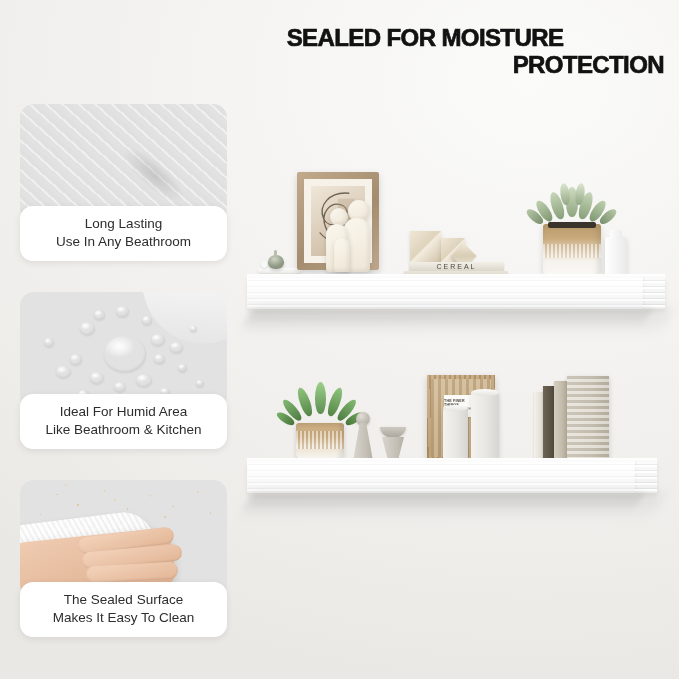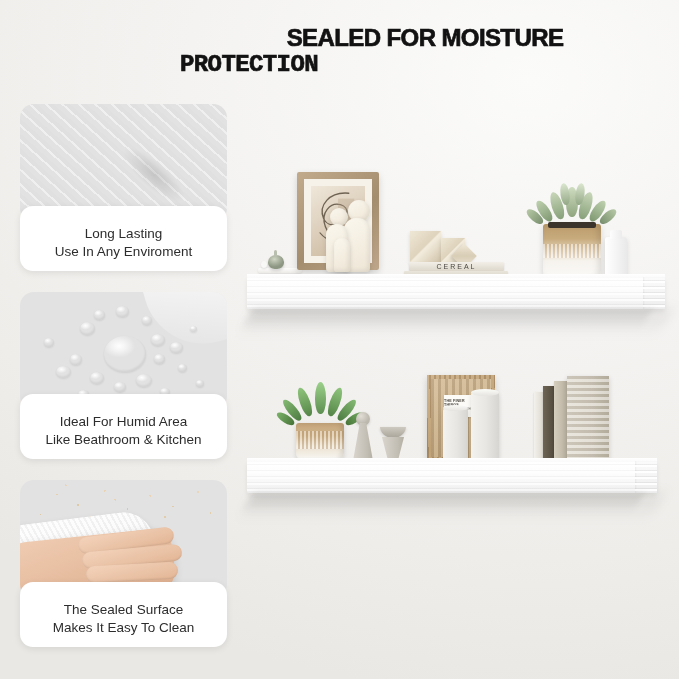--- a/index.html
+++ b/index.html
@@ -16,35 +16,35 @@
   }
   
   .headline{
     position:absolute;left:180px;top:24px;width:490px;
     text-align:center;
     font-size:24px;line-height:1.14;
     font-weight:bold;letter-spacing:-0.6px;
     color:#121212;
     -webkit-text-stroke:0.7px #121212;
   }
-  .headline .l2{display:block;text-align:left;padding-right:6px;font-family:Liberation Mono, monospace;}
+  .headline .l2{display:block;text-align:right;padding-right:6px;}
   
   .card{
     position:absolute;left:20px;width:207px;
     border-radius:14px;
   }
   .card .photo{
     position:relative;height:118px;width:100%;
     border-radius:14px;overflow:hidden;
     background:#e2e2e2;
   }
   .card .cap{
     position:relative;margin:-16px 0 11px 0;
     background:#ffffff;border-radius:13px;
-    padding:19px 6px 10px;
+    padding:9px 6px 10px;
     text-align:center;
     font-size:13.5px;line-height:1.32;
     color:#2d2d2d;
     box-shadow:0 2px 7px rgba(0,0,0,.085);
     z-index:3;
   }
   .card .cap .l{display:block;white-space:nowrap;}
   #card0{top:104px;}
   #card1{top:292px;}
   #card2{top:480px;}
@@ -241,21 +241,21 @@
   </div>
 
   <div class="card" id="card0">
     <div class="photo p-screw">
       <div class="grain"></div>
       <div class="sh"></div>
 
     </div>
     <div class="cap">
       <span class="l">Long Lasting</span>
-      <span class="l">Use In Any Enviroment</span>
+      <span class="l">Use In Any Beathroom</span>
     </div>
   </div>
 
   <div class="card" id="card2">
     <div class="photo p-hand">
       <div class="dust"></div>
       <div class="cloth"></div>
       <div class="hand"></div>
       <div class="fng" style="left:58px;top:52px;width:96px;transform:rotate(-7deg);"></div>
       <div class="fng" style="left:62px;top:68px;width:100px;transform:rotate(-5deg);"></div>

